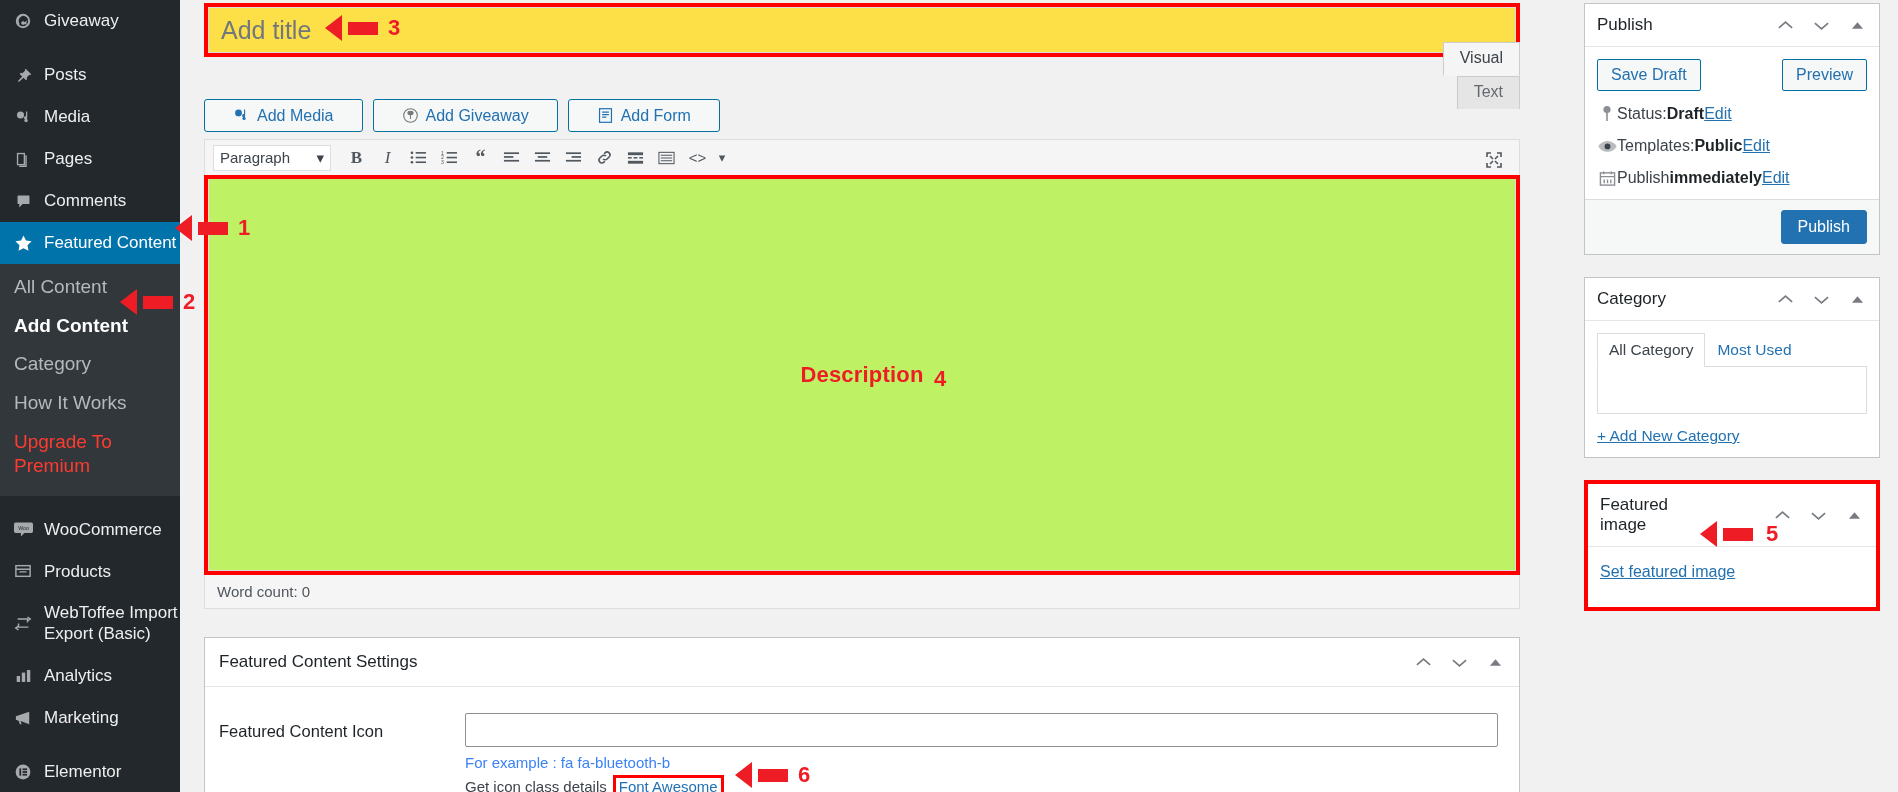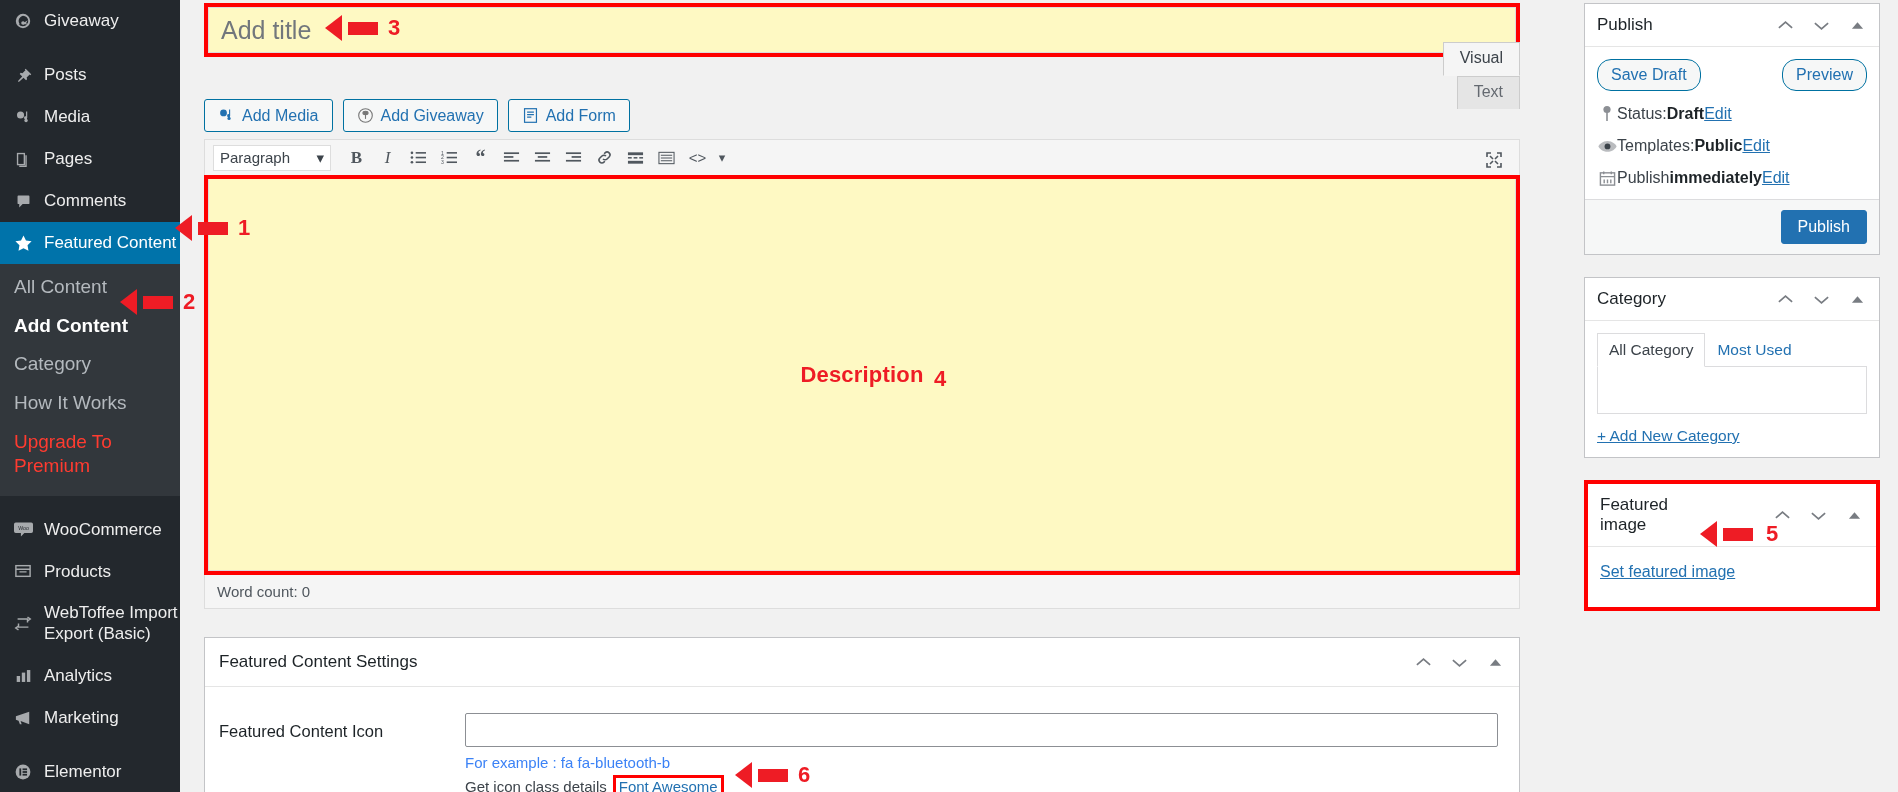--- a/index.html
+++ b/index.html
@@ -54,29 +54,29 @@
   }
   .title-wrap {
     margin-top: 3px;
     border: 4px solid #ff0000;
     background: #fff;
   }
   .title-input {
     width: 100%; height: 46px; border: 1px solid #ddd;
     font-size: 25px; color: #72777c; padding: 20px 12px;
     font-family: "Liberation Sans", sans-serif;
-    outline: none; background: #fef9c3;
+    outline: none; background: #fde047;
   }
   .title-input::placeholder { color: #72777c; }
 
   .media-row { display: flex; gap: 10px; margin-top: 42px; align-items: center; }
   .media-btn {
     display: inline-flex; align-items: center; gap: 7px;
     border: 1px solid #0071a1; background: #f6f7f7; color: #2271b1;
-    border-radius: 3px; font-size: 16px; padding: 7px 13px;
+    border-radius: 3px; font-size: 16px; padding: 7px 28px;
     cursor: pointer; line-height: 1;
   }
   .media-btn svg { display: block; }
 
   .editor-tabs {
     position: absolute; right: 0; top: 42px; display: flex; align-items: flex-end; flex-direction: column;
   }
   .etab {
     border: 1px solid #ccc; border-bottom: none; background: #e5e5e5;
     color: #646970; font-size: 16px; padding: 6px 16px 8px 16px; cursor: pointer;
@@ -101,21 +101,21 @@
     width: 31px; height: 27px; display: flex; align-items: center; justify-content: center;
     color: #50575e; cursor: pointer; font-size: 16px;
   }
   .tb-btn.bold { font-weight: bold; font-size: 17px; font-family: "Liberation Serif", serif; }
   .tb-btn.italic { font-style: italic; font-size: 17px; font-family: "Liberation Serif", serif; }
   .tb-btn.quote { font-size: 20px; font-weight: bold; font-family: "Liberation Serif", serif; }
   .tb-right { position: absolute; right: 10px; top: 6px; }
 
   .editor-area-wrap { border: 4px solid #ff0000; background: #fff; }
   .editor-area {
-    height: 392px; background: #fef9c3; border: 1px solid #ddd; border-top: none;
+    height: 392px; background: #bef264; border: 1px solid #ddd; border-top: none;
     display: flex; align-items: center; justify-content: center;
     position: relative;
   }
   .desc-label {
     color: #ee1c25; font-weight: bold; font-size: 22px; letter-spacing: .2px;
   }
   .statusbar {
     border: 1px solid #ddd; border-top: none; background: #f5f5f5;
     font-size: 15px; color: #50575e; padding: 8px 12px;
   }
@@ -150,21 +150,21 @@
   .panel-head {
     display: flex; align-items: center; padding: 11px 12px;
     border-bottom: 1px solid #e5e5e5; font-size: 17px; color: #1d2327;
   }
   .panel-head .spacer { flex: 1; }
   .panel-body { padding: 12px; }
 
   .pub-row1 { display: flex; justify-content: space-between; align-items: center; }
   .btn-sec {
     border: 1px solid #0071a1; background: #f6f7f7; color: #2271b1;
-    border-radius: 14px; font-size: 16px; padding: 6px 13px; cursor: pointer;
+    border-radius: 2px; font-size: 16px; padding: 6px 13px; cursor: pointer;
   }
   .pub-line { display: flex; align-items: center; margin-top: 14px; font-size: 16px; color: #3c434a; }
   .pub-line .pico { width: 20px; color: #8c8f94; display: flex; align-items: center; justify-content: center; }
   .pub-line b { color: #1d2327; }
   .pub-line a { color: #2271b1; text-decoration: underline; cursor: pointer; }
   .pub-foot {
     background: #f6f7f7; border-top: 1px solid #dcdcde; padding: 10px 12px;
     display: flex; justify-content: flex-end;
   }
   .btn-primary {

